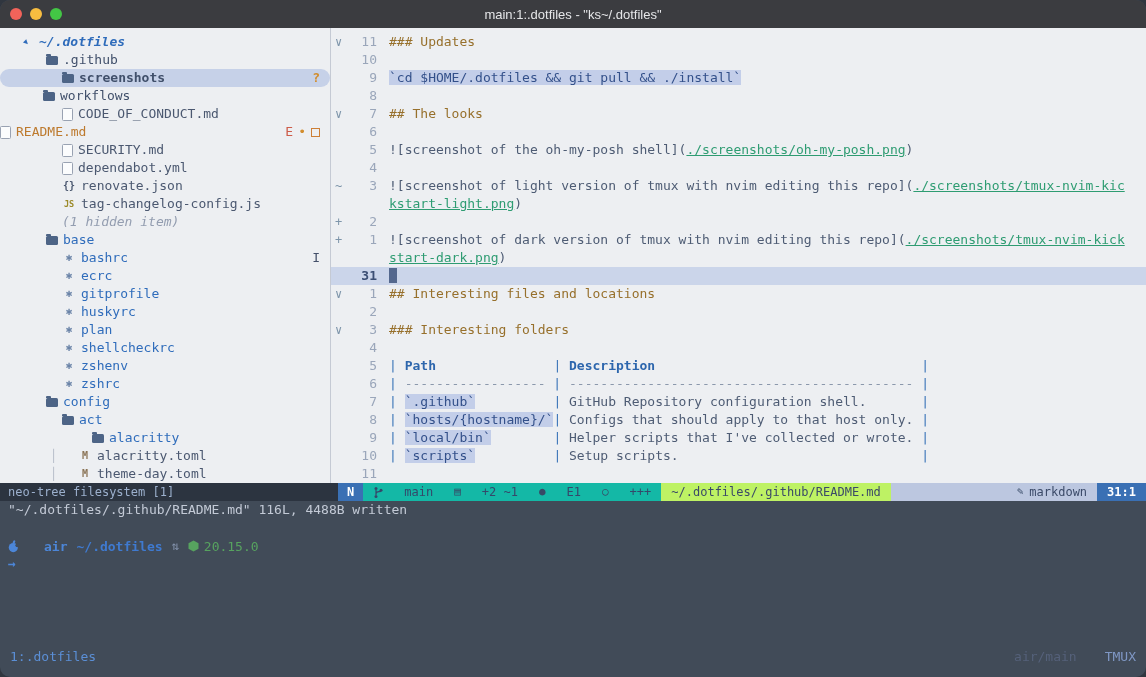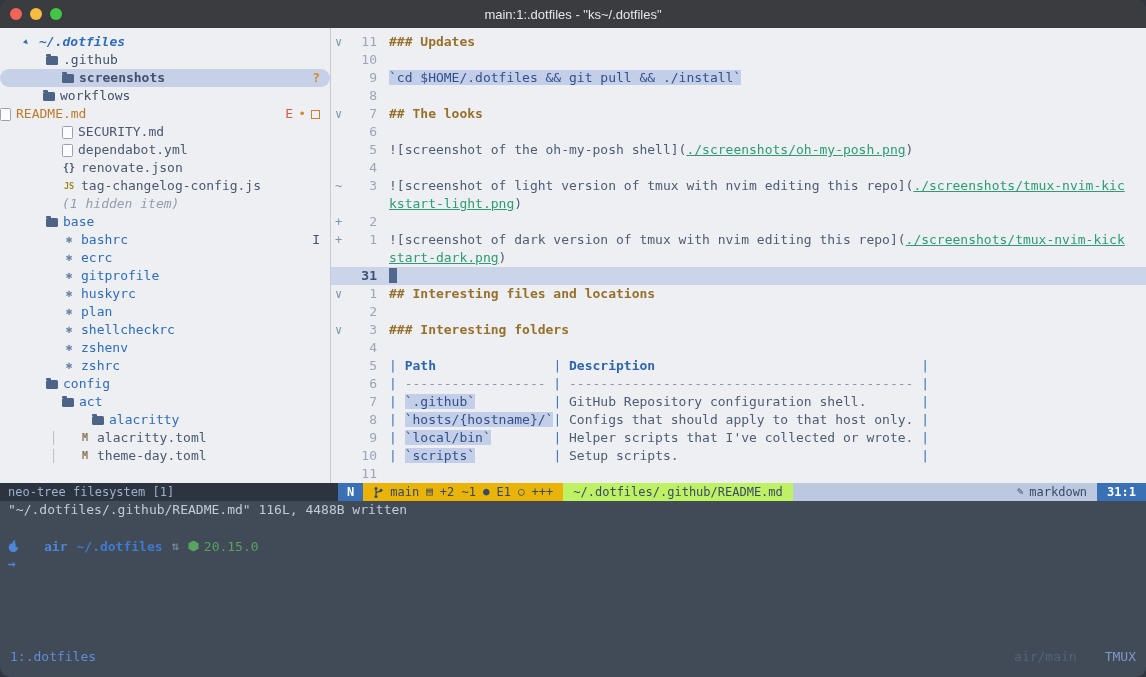--- a/index.html
+++ b/index.html
@@ -43,33 +43,33 @@
   .b-info{color:#44506a;}
   .b-square{width:7px;height:7px;border:1.5px solid #cd7f36;display:inline-block;}
   
   .eline{display:flex;height:18px;line-height:18px;font-size:13px;white-space:pre;}
   .eline.cursorline{background:#cbd5ea;}
   .fold{width:16px;padding-left:4px;flex:none;color:#7e95aa;font-size:12px;}
   .lnum{width:26px;flex:none;text-align:right;color:#9aa6ba;}
   .lnum-cur{color:#3c4f74;font-weight:bold;}
   .ltext{margin-left:12px;}
   .s-text{color:#4e5c74;}
-  .s-h2,.s-h3{color:var(--heading,#97702c);font-weight:bold;}
+  .s-h2,.s-h3{color:var(--heading,#97702c);font-weight:normal;}
   .s-code{background:#c3cee9;color:#33508a;}
   .s-link{color:var(--link,#2e9c72);text-decoration:underline;}
   .s-tpipe{color:#3b74b8;}
   .s-th{color:#2d66ad;font-weight:bold;}
   .s-tdash{color:#8b98ac;}
   .s-cursor{background:#54688e;color:#54688e;}
   
   .statusrow{height:18px;flex:none;display:flex;font-size:12px;line-height:18px;}
   .nt-status{width:330px;flex:none;background:#2c3440;color:#9cb0cd;padding-left:8px;}
   .vim-status{flex:1;display:flex;align-items:stretch;background:#bcc7e0;overflow:hidden;}
   .st-mode{background:var(--accent,#3a70b4);color:#fff;font-weight:bold;padding:0 9px;}
-  .st-git{background:#eab308;color:#35486a;padding:0 10px;display:flex;gap:7px;align-items:center;}
+  .st-git{background:#14b8a6;color:#35486a;padding:0 10px;display:flex;gap:21px;align-items:center;}
   .st-ic{color:#374a66;font-size:11px;}
   .st-path{background:#bef264;color:#3b4a68;padding:0 10px;}
   .st-fill{flex:1;}
   .st-ft{color:#3b4a68;padding:0 10px;display:flex;gap:6px;align-items:center;}
   .st-ft .pencil{font-size:11px;color:#374a66;}
   .st-pos{background:var(--accent,#3a70b4);color:#fff;font-weight:bold;padding:0 10px;}
   
   .cmdline{height:18px;flex:none;line-height:18px;font-size:13px;color:#c3cad6;padding-left:8px;white-space:pre;}
   .blankline{height:18px;flex:none;}
   .prompt{height:18px;flex:none;display:flex;align-items:center;gap:9px;padding-left:8px;font-size:13px;}
@@ -99,20 +99,21 @@
     <div class="title">main:1:.dotfiles - "ks~/.dotfiles"</div>
   </div>
 
   <div class="panes">
     <div class="neotree">
       <div>
           <div class="tree-row" style="padding-left: 20px;"><span class="ticon icon-root-arrow">▸</span><span class="tlabel t-root">~/.dotfiles</span></div>
           <div class="tree-row" style="padding-left: 46px;"><span class="ticon icon-folder"></span><span class="tlabel t-dim">.github</span></div>
           <div class="tree-row selected" style="padding-left: 62px;"><span class="ticon icon-folder"></span><span class="tlabel t-dim">screenshots</span><span class="badges"><span class="b-untracked">?</span></span></div>
           <div class="tree-row" style="padding-left: 43px;"><span class="ticon icon-folder"></span><span class="tlabel t-dim">workflows</span></div>
+          <div class="tree-row" style="padding-left: 62px;"><span class="ticon icon-doc"></span><span class="tlabel t-file">CODE_OF_CONDUCT.md</span></div>
           <div class="tree-row" style=""><span class="ticon icon-doc"></span><span class="tlabel t-mod">README.md</span><span class="badges"><span class="b-error">E</span><span class="b-dot">•</span><span class="b-square"></span></span></div>
           <div class="tree-row" style="padding-left: 62px;"><span class="ticon icon-doc"></span><span class="tlabel t-file">SECURITY.md</span></div>
           <div class="tree-row" style="padding-left: 62px;"><span class="ticon icon-doc"></span><span class="tlabel t-file">dependabot.yml</span></div>
           <div class="tree-row" style="padding-left: 62px;"><span class="ticon icon-braces">{}</span><span class="tlabel t-file">renovate.json</span></div>
           <div class="tree-row" style="padding-left: 62px;"><span class="ticon icon-js">JS</span><span class="tlabel t-file">tag-changelog-config.js</span></div>
           <div class="tree-row" style="padding-left: 62px;"><span class="tlabel t-hidden">(1 hidden item)</span></div>
           <div class="tree-row" style="padding-left: 46px;"><span class="ticon icon-folder"></span><span class="tlabel t-folder">base</span></div>
           <div class="tree-row" style="padding-left: 62px;"><span class="ticon icon-star">✱</span><span class="tlabel t-blue">bashrc</span><span class="badges"><span class="b-info">I</span></span></div>
           <div class="tree-row" style="padding-left: 62px;"><span class="ticon icon-star">✱</span><span class="tlabel t-blue">ecrc</span></div>
           <div class="tree-row" style="padding-left: 62px;"><span class="ticon icon-star">✱</span><span class="tlabel t-blue">gitprofile</span></div>

